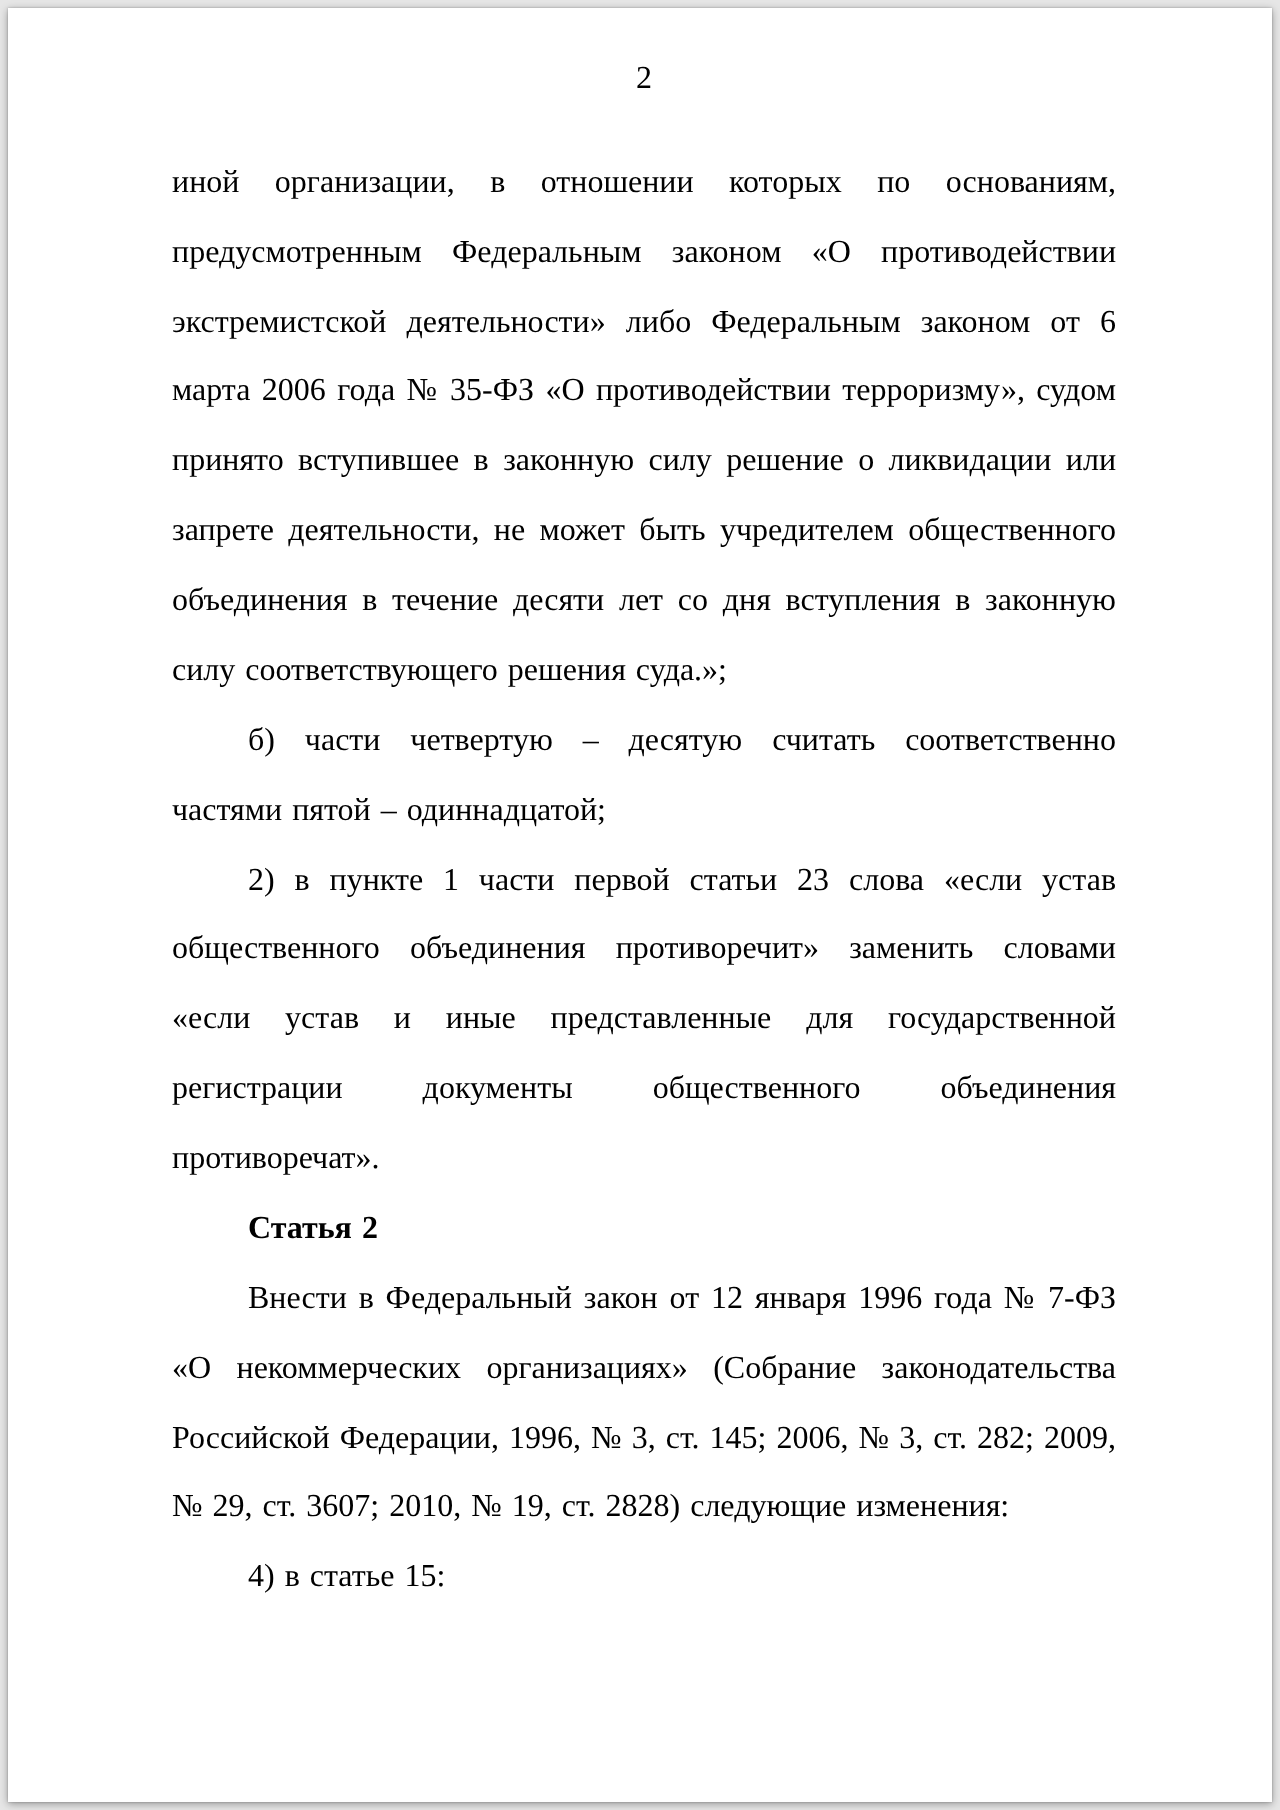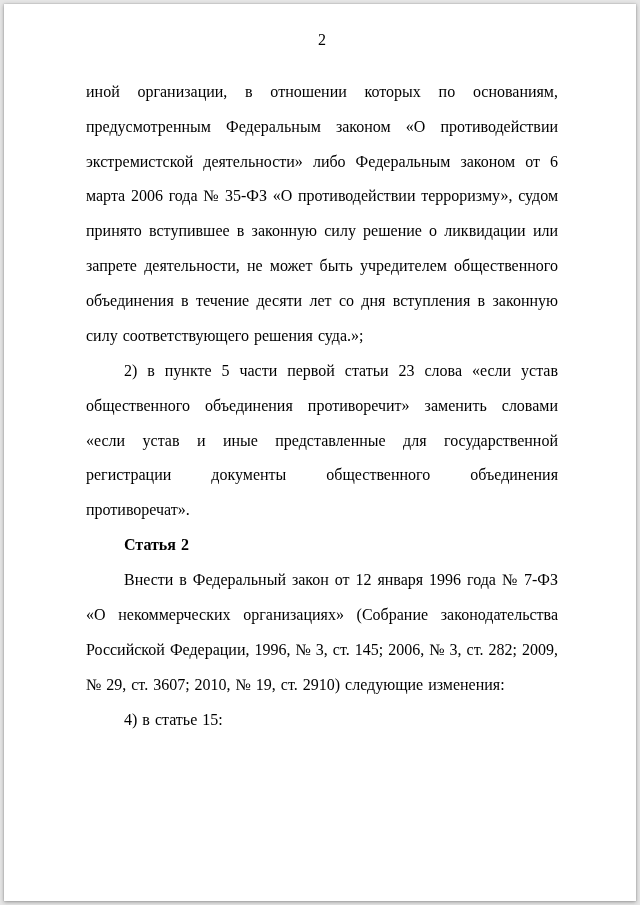--- a/index.html
+++ b/index.html
@@ -49,23 +49,24 @@
 </head>
 <body>
 
 <div class="page-wrap">
   <div class="page">
 
     <div class="page-number">2</div>
 
     <p class="body">иной организации, в отношении которых по основаниям, предусмотренным Федеральным законом «О противодействии экстремистской деятельности» либо Федеральным законом от 6 марта 2006 года № 35-ФЗ «О противодействии терроризму», судом принято вступившее в законную силу решение о ликвидации или запрете деятельности, не может быть учредителем общественного объединения в течение десяти лет со дня вступления в законную силу соответствующего решения суда.»;</p>
 
+    <p class="body indent">б) части четвертую – десятую считать соответственно частями пятой – одиннадцатой;</p>
 
-    <p class="body indent">2) в пункте 5 части первой статьи 23 слова «если устав общественного объединения противоречит» заменить словами «если устав и иные представленные для государственной регистрации документы общественного объединения противоречат».</p>
+    <p class="body indent">2) в пункте 1 части первой статьи 23 слова «если устав общественного объединения противоречит» заменить словами «если устав и иные представленные для государственной регистрации документы общественного объединения противоречат».</p>
 
     <p class="body indent bold">Статья 2</p>
 
-    <p class="body indent">Внести в Федеральный закон от 12 января 1996 года № 7-ФЗ «О некоммерческих организациях» (Собрание законодательства Российской Федерации, 1996, № 3, ст. 145; 2006, № 3, ст. 282; 2009, № 29, ст. 3607; 2010, № 19, ст. 2910) следующие изменения:</p>
+    <p class="body indent">Внести в Федеральный закон от 12 января 1996 года № 7-ФЗ «О некоммерческих организациях» (Собрание законодательства Российской Федерации, 1996, № 3, ст. 145; 2006, № 3, ст. 282; 2009, № 29, ст. 3607; 2010, № 19, ст. 2828) следующие изменения:</p>
 
     <p class="body indent">4) в статье 15:</p>
 
   </div>
 </div>
 
 </body></html>

